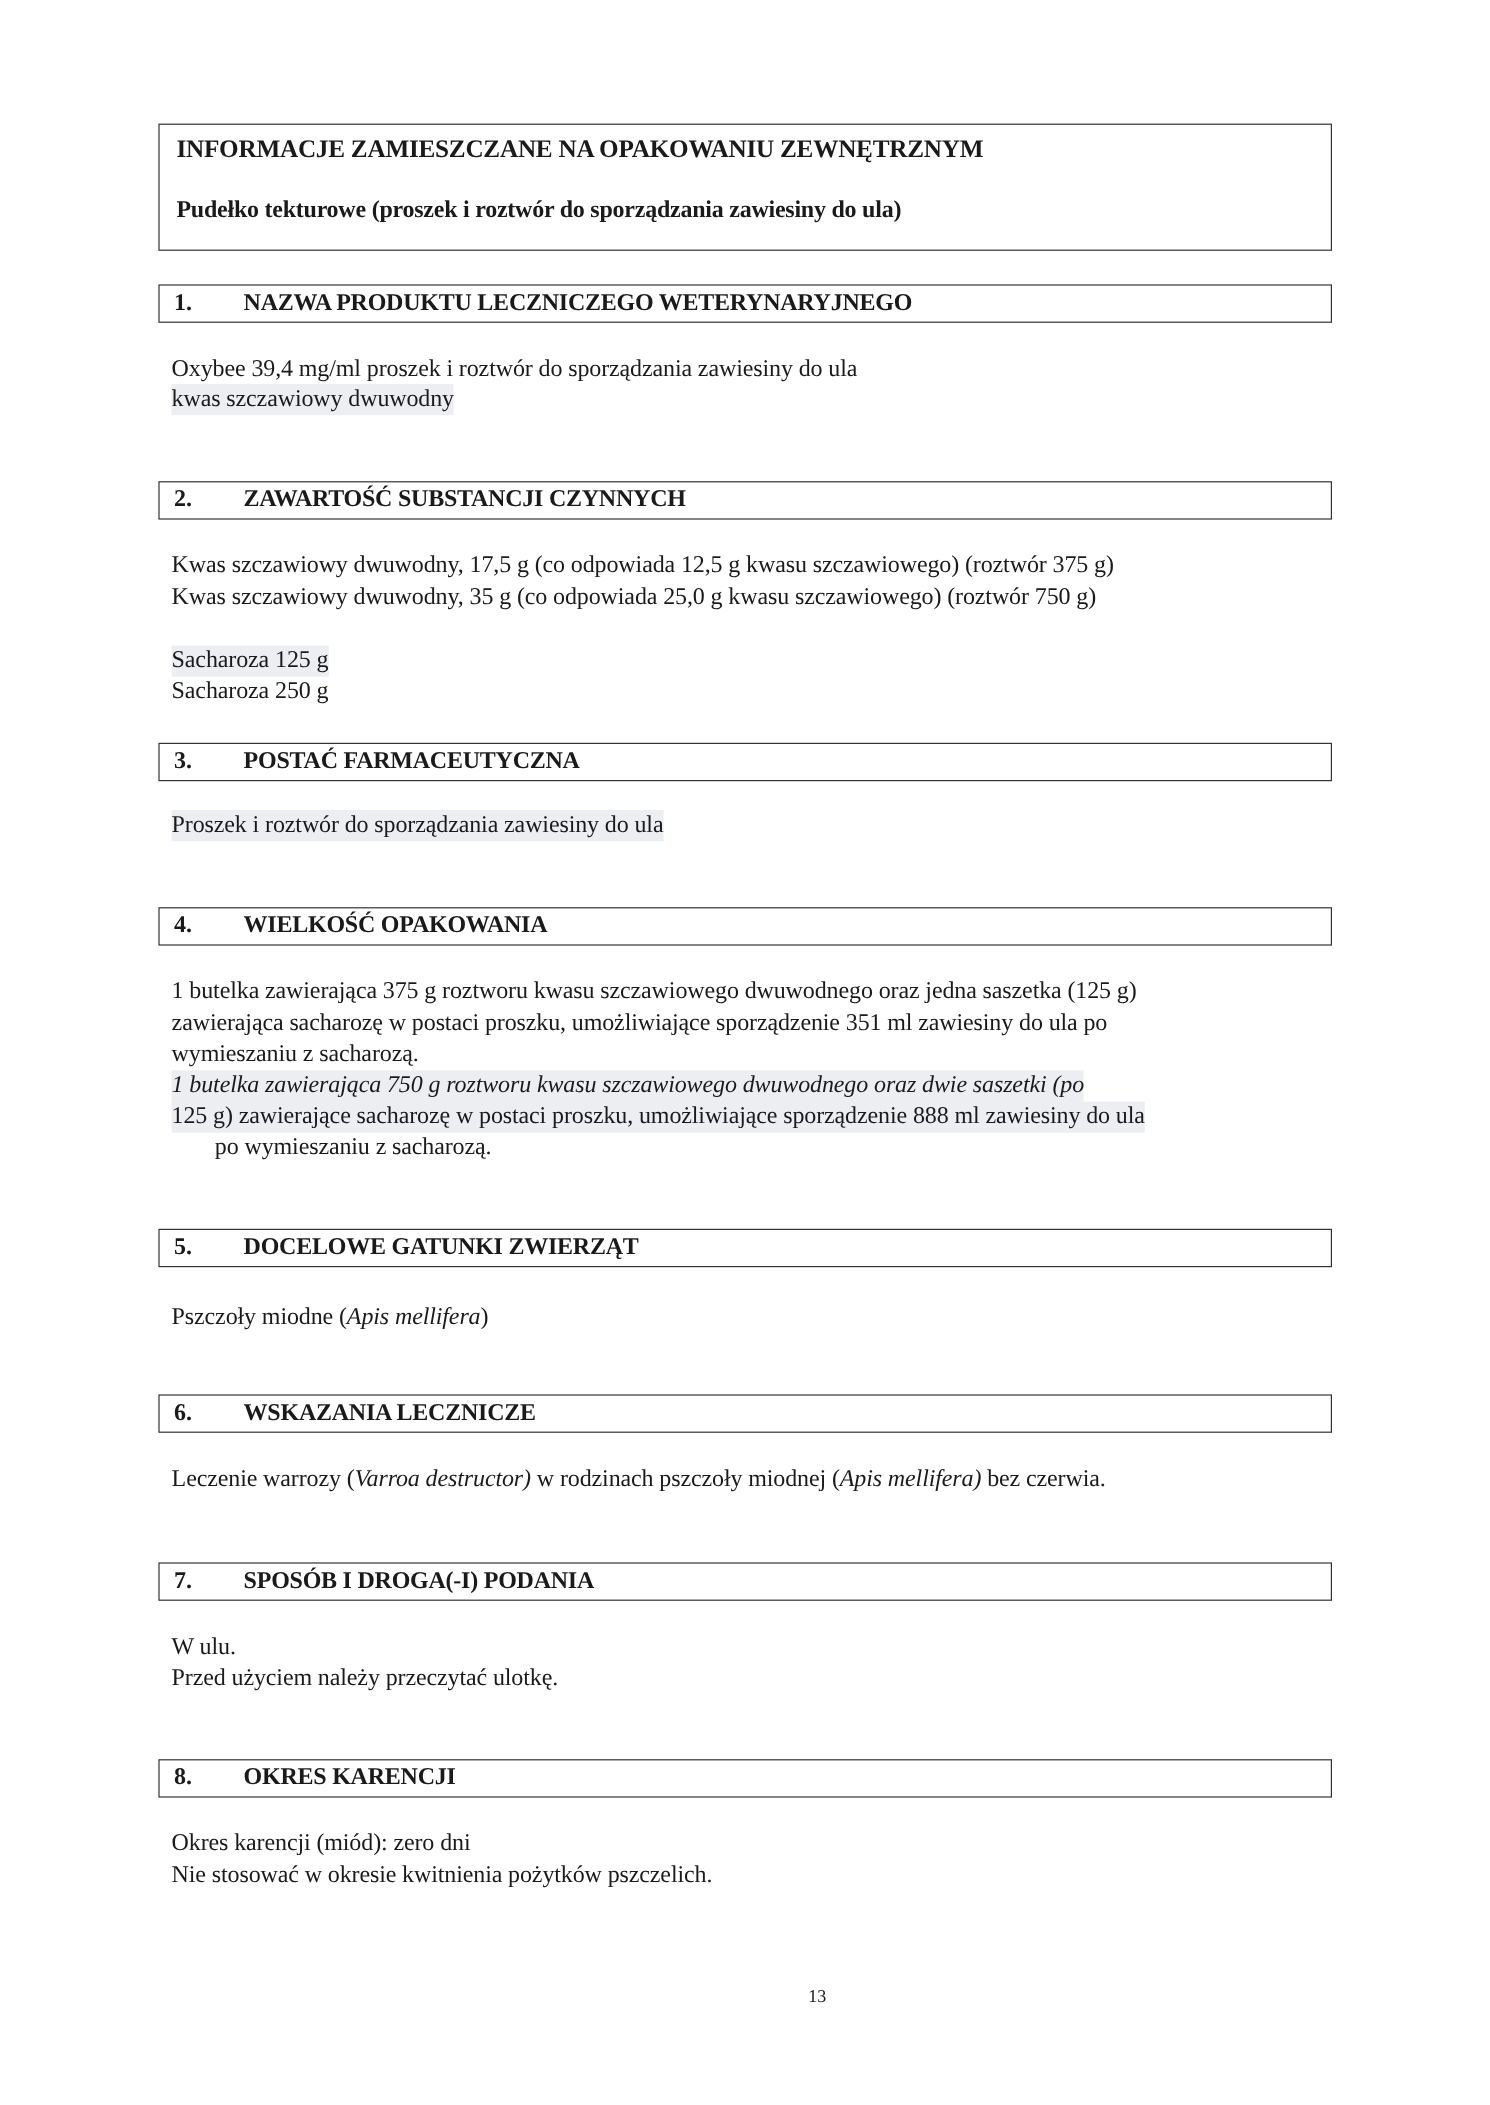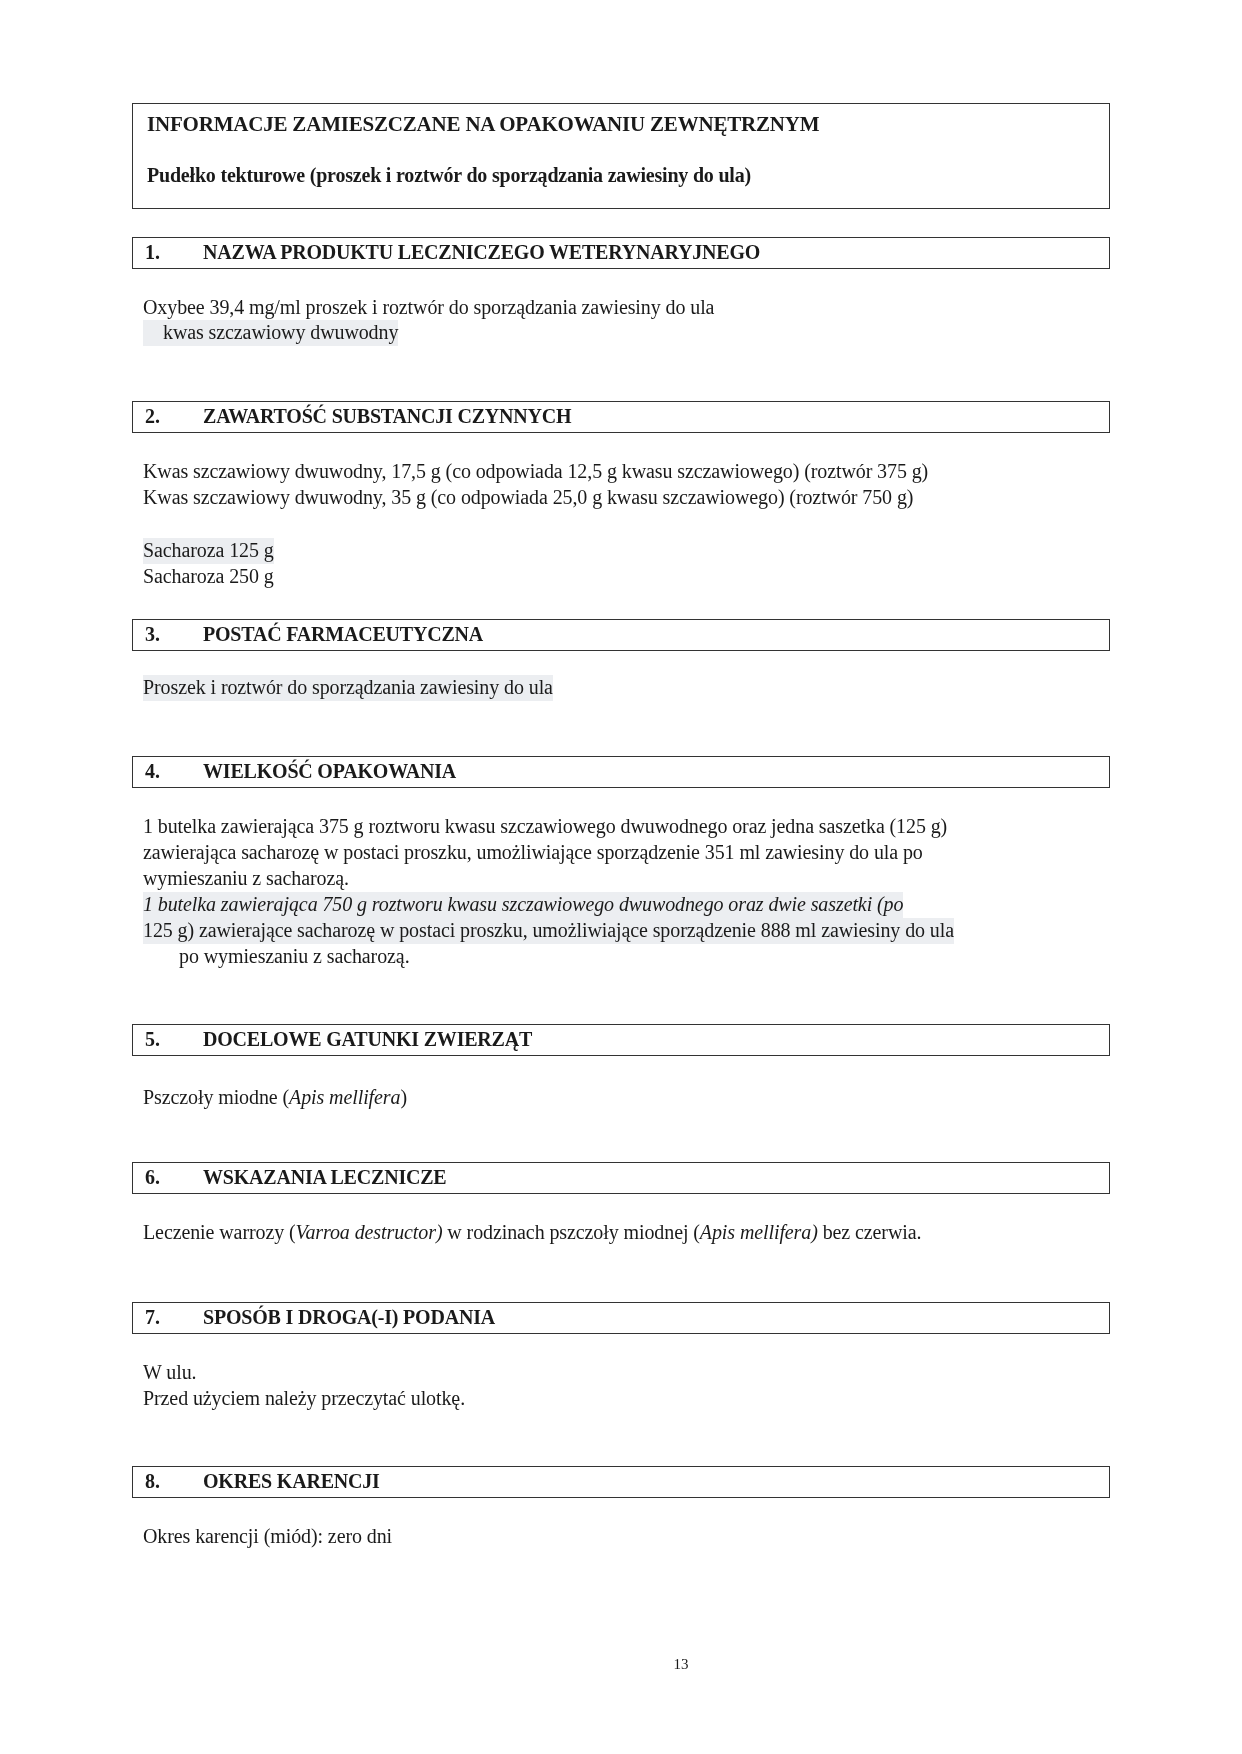--- a/index.html
+++ b/index.html
@@ -48,21 +48,21 @@
   <div class="hdr-box">
     <div class="hdr-title">INFORMACJE ZAMIESZCZANE NA OPAKOWANIU ZEWNĘTRZNYM</div>
     <div class="hdr-sub">Pudełko tekturowe (proszek i roztwór do sporządzania zawiesiny do ula)</div>
   </div>
 
   <div class="sec-box" style="top:237px;">
     <span class="sec-num">1.</span>
     <span class="sec-title">NAZWA PRODUKTU LECZNICZEGO WETERYNARYJNEGO</span>
   </div>
   <div class="txt" style="top:295px;">Oxybee 39,4 mg/ml proszek i roztwór do sporządzania zawiesiny do ula</div>
-  <div class="txt hl" style="top:320px;padding-left:20px;">kwas szczawiowy dwuwodny</div>
+  <div class="txt hl" style="top:320px;">kwas szczawiowy dwuwodny</div>
 
   <div class="sec-box" style="top:401px;">
     <span class="sec-num">2.</span>
     <span class="sec-title">ZAWARTOŚĆ SUBSTANCJI CZYNNYCH</span>
   </div>
   <div class="txt" style="top:459px;">Kwas szczawiowy dwuwodny, 17,5 g (co odpowiada 12,5 g kwasu szczawiowego) (roztwór 375 g)</div>
   <div class="txt" style="top:485px;">Kwas szczawiowy dwuwodny, 35 g (co odpowiada 25,0 g kwasu szczawiowego) (roztwór 750 g)</div>
   <div class="txt hl" style="top:538px;text-align:center;">Sacharoza 125 g</div>
   <div class="txt" style="top:564px;">Sacharoza 250 g</div>
 
@@ -100,15 +100,16 @@
     <span class="sec-title">SPOSÓB I DROGA(-I) PODANIA</span>
   </div>
   <div class="txt" style="top:1360px;">W ulu.</div>
   <div class="txt" style="top:1386px;">Przed użyciem należy przeczytać ulotkę.</div>
 
   <div class="sec-box" style="top:1466px;">
     <span class="sec-num">8.</span>
     <span class="sec-title">OKRES KARENCJI</span>
   </div>
   <div class="txt" style="top:1524px;">Okres karencji (miód): zero dni</div>
+  <div class="txt" style="top:1550px;">Nie stosować w okresie kwitnienia pożytków pszczelich.</div>
 
   <div class="page-num">13</div>
 </div>
 
 </body></html>

